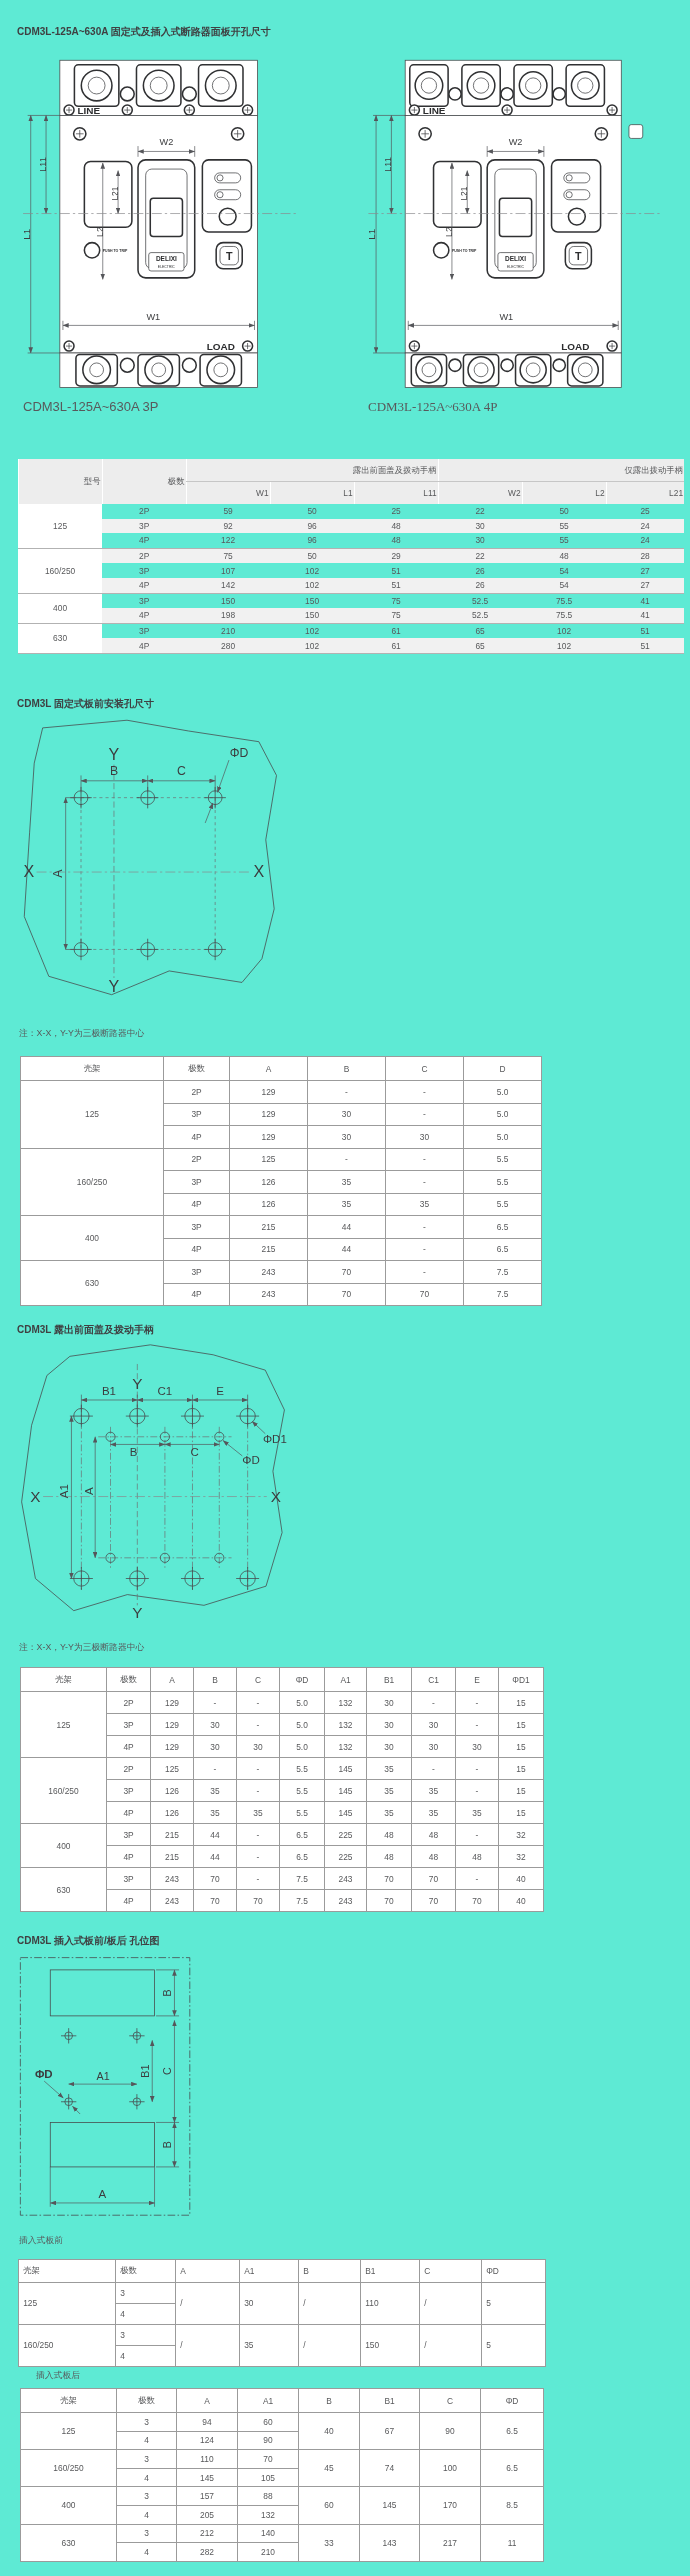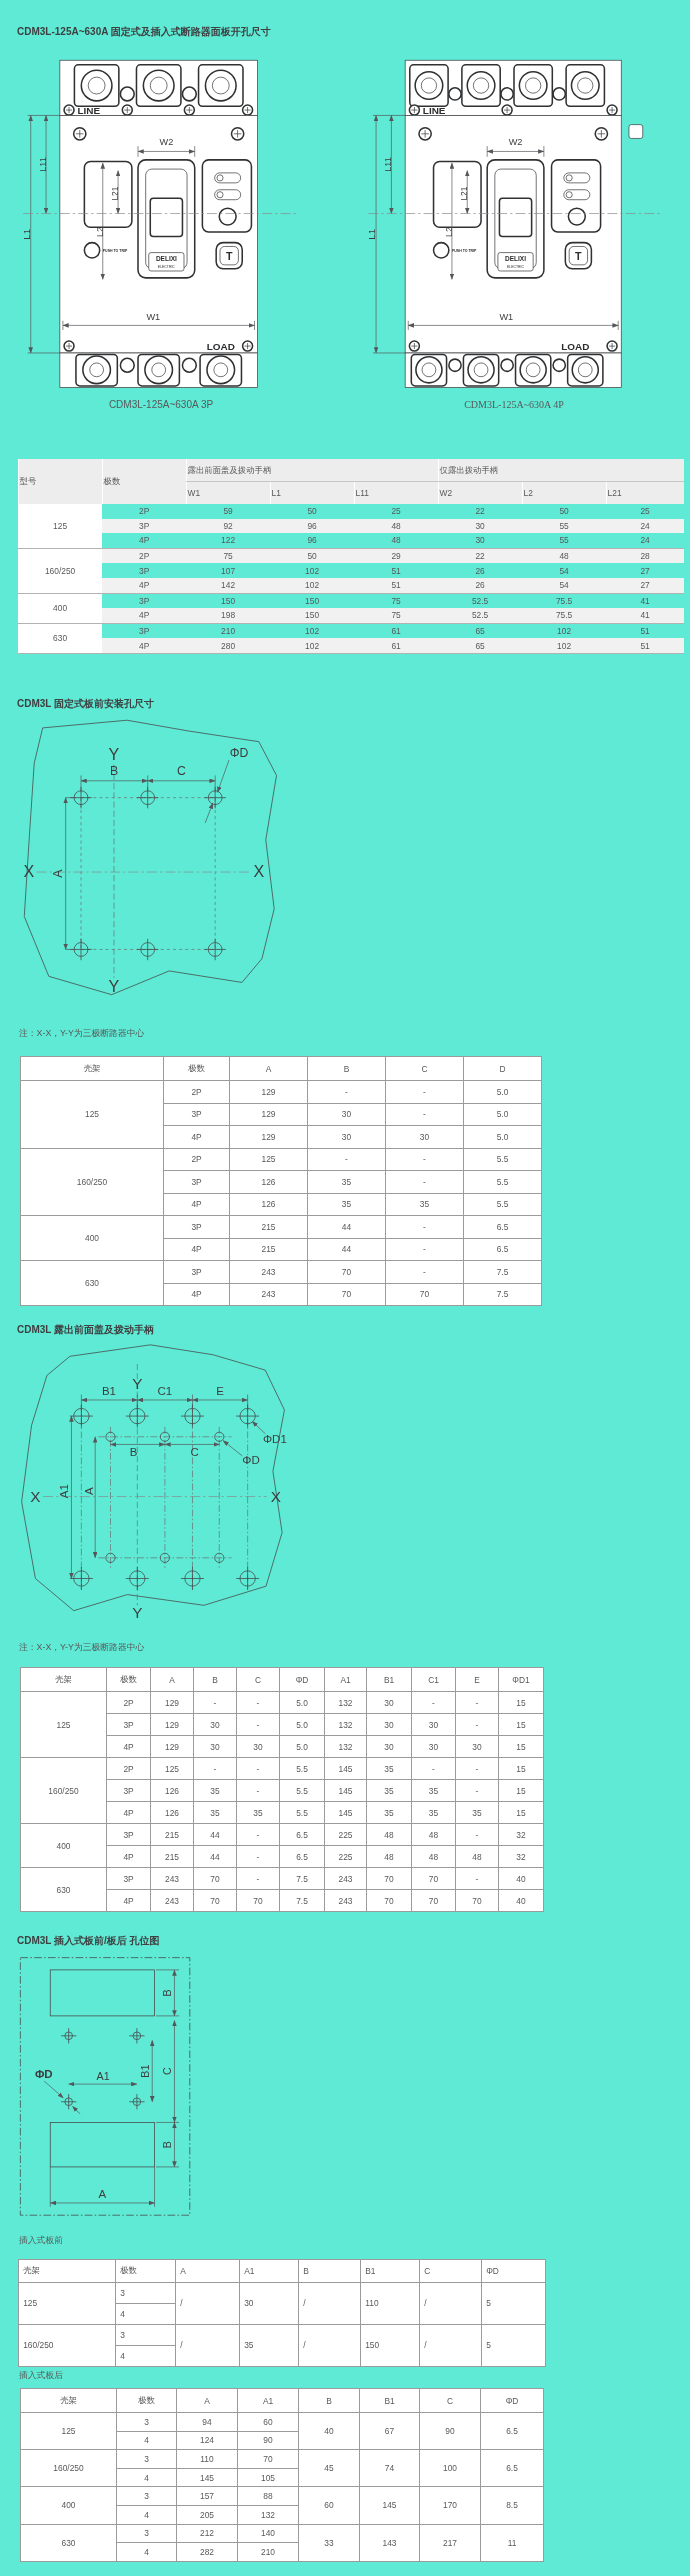--- a/index.html
+++ b/index.html
@@ -1,26 +1,26 @@
 <!DOCTYPE html>
 <html style="font-size:12.3px"><head>
 <meta charset="utf-8">
 <style>
   html,body{margin:0;padding:0;background:#fff;}
   .page{position:relative;width:691px;height:2576px;background:#5eead4;overflow:hidden;
         font-family:"Liberation Sans",sans-serif;color:#58595b;}
   .abs{position:absolute;}
   .sec-title{font-size:10px;font-weight:bold;color:#3f4042;white-space:nowrap;}
   .small-label{font-size:8.8px;color:#58595b;white-space:nowrap;}
-  .caption{font-size:10px;color:#58595b;text-align:center;}
+  .caption{font-size:13px;color:#58595b;}
 
   
   table{border-collapse:collapse;table-layout:fixed;}
   .t1{font-size:8.4px;color:#58595b;border-bottom:0.8px solid #b2b2b2;}
-  .t1 th{background:#ededed;font-weight:normal;border-left:0.8px solid #fff;text-align:left;}
+  .t1 th{background:#ededed;font-weight:normal;border-left:0.8px solid #fff;text-align:right;}
   .t1 th.grp{height:20px;border-bottom:0.8px solid #c6c6c6;}
   .t1 th.sub{height:20px;}
   .t1 td{height:14.6px;text-align:center;padding:0;}
   .t1 td.st{background:#f1f1f1;}
   .t1 tr.gt td{border-top:0.8px solid #b2b2b2;}
   .t1 td.model{background:#fff;text-align:center;}
 
   
   .bt{font-size:8.4px;color:#58595b;}
   .bt th,.bt td{border:0.8px solid #9b9b9b;font-weight:normal;text-align:center;padding:0;background:#fff;}
@@ -911,21 +911,21 @@
           <td rowspan="2">150</td>
           <td rowspan="2">/</td>
           <td rowspan="2">5</td>
       </tr>
       <tr>
           <td>4</td>
         </tr>
     </tbody>
   </table>
 
-  <div class="abs small-label" style="left:19px;top:2370px;">插入式板后</div>
+  <div class="abs small-label" style="left:36px;top:2370px;">插入式板后</div>
 
   <table class="bt t5 abs" style="left:20px;top:2388px;">
     <colgroup>
         <col style="width:96px">
         <col style="width:60px">
         <col style="width:61px">
         <col style="width:61px">
         <col style="width:61px">
         <col style="width:60px">
         <col style="width:61px">

